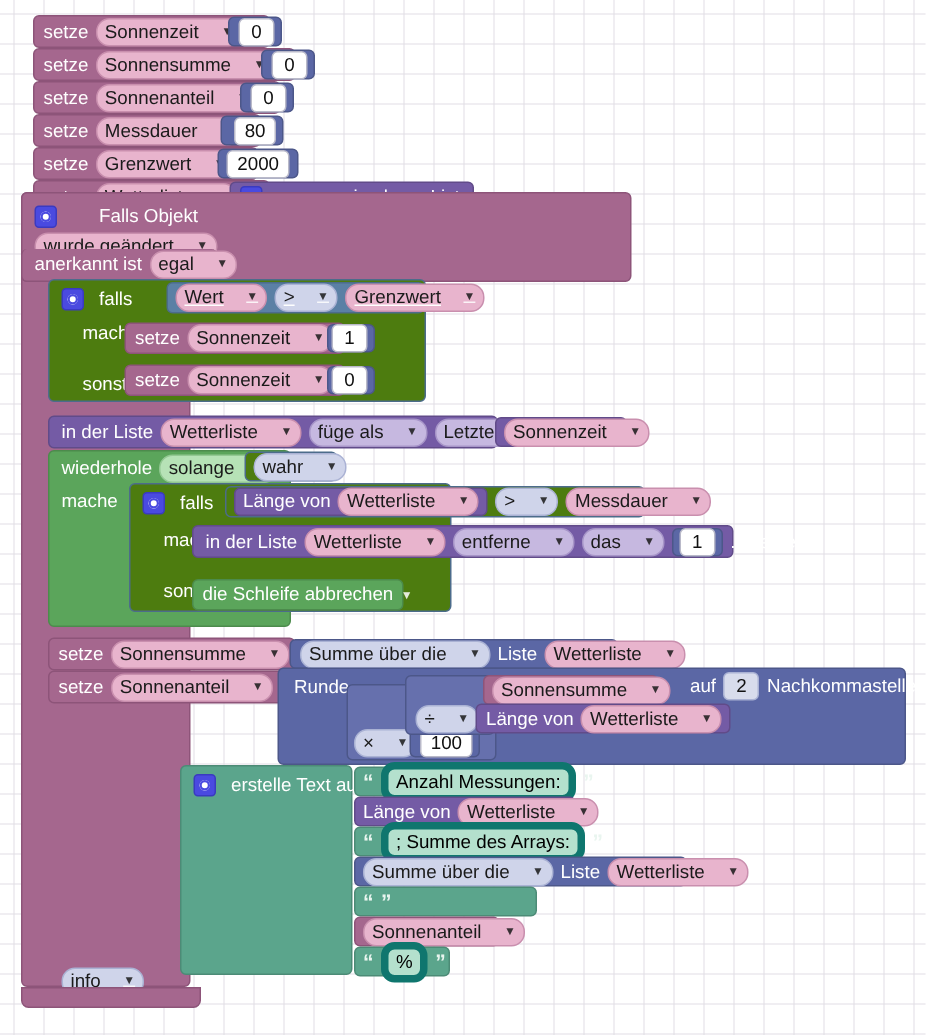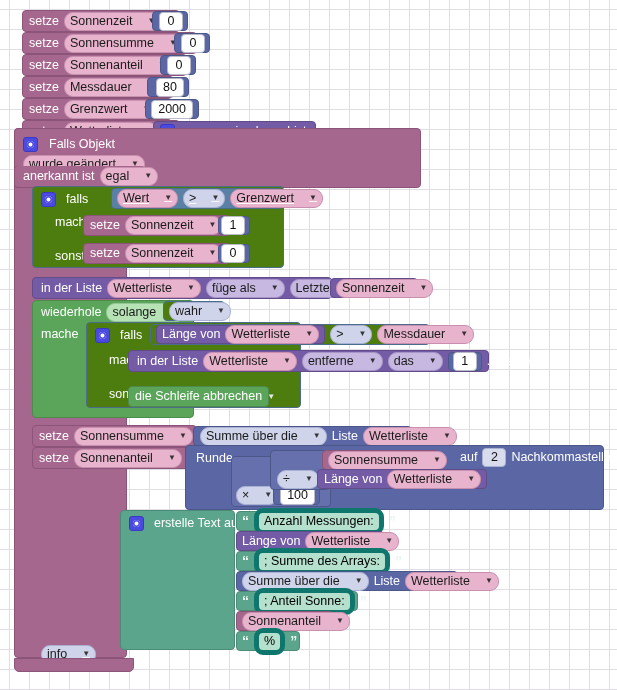--- a/index.html
+++ b/index.html
@@ -162,21 +162,21 @@
       <span>erzeuge eine leere Liste</span>
     </div>
   </div>
 
   <div class="blk c-obj" style="left:14px;top:128px;width:113px;height:530px;border-radius:4px;"></div>
   <div class="blk c-obj" style="left:14px;top:128px;width:407px;height:60px;">
     <div class="row" style="height:22px;padding:0 8px;margin-top:4px;">
       <span class="gear">
           <i></i>
         </span>
-      <span style="margin-left:6px">Falls Objekt</span>
+      <span style="margin-left:23px">Falls Objekt</span>
     </div>
     <div class="row" style="height:18px;padding:0 8px;">
       <span class="fld fld-var">
           <span>wurde geändert</span>
           <span class="arrow">▼</span>
         </span>
     </div>
   </div>
 
 
@@ -512,21 +512,20 @@
       <span class="fld fld-var">
           <span>Wetterliste</span>
           <span class="arrow">▼</span>
         </span>
     </div>
   </div>
 
   <div class="blk c-text" style="left:236px;top:591px;width:122px;height:20px;padding:0 5px;">
     <div class="row" style="height:100%">
       <span class="q">“</span>
-      <span class="fld fld-gn">; Anteil Sonne:</span>
       <span class="q">”</span>
     </div>
   </div>
 
   <div class="blk c-var" style="left:236px;top:611px;width:97px;height:20px;padding:0 5px;">
     <div class="row" style="height:100%">
       <span class="fld fld-var">
           <span>Sonnenanteil</span>
           <span class="arrow">▼</span>
         </span>

